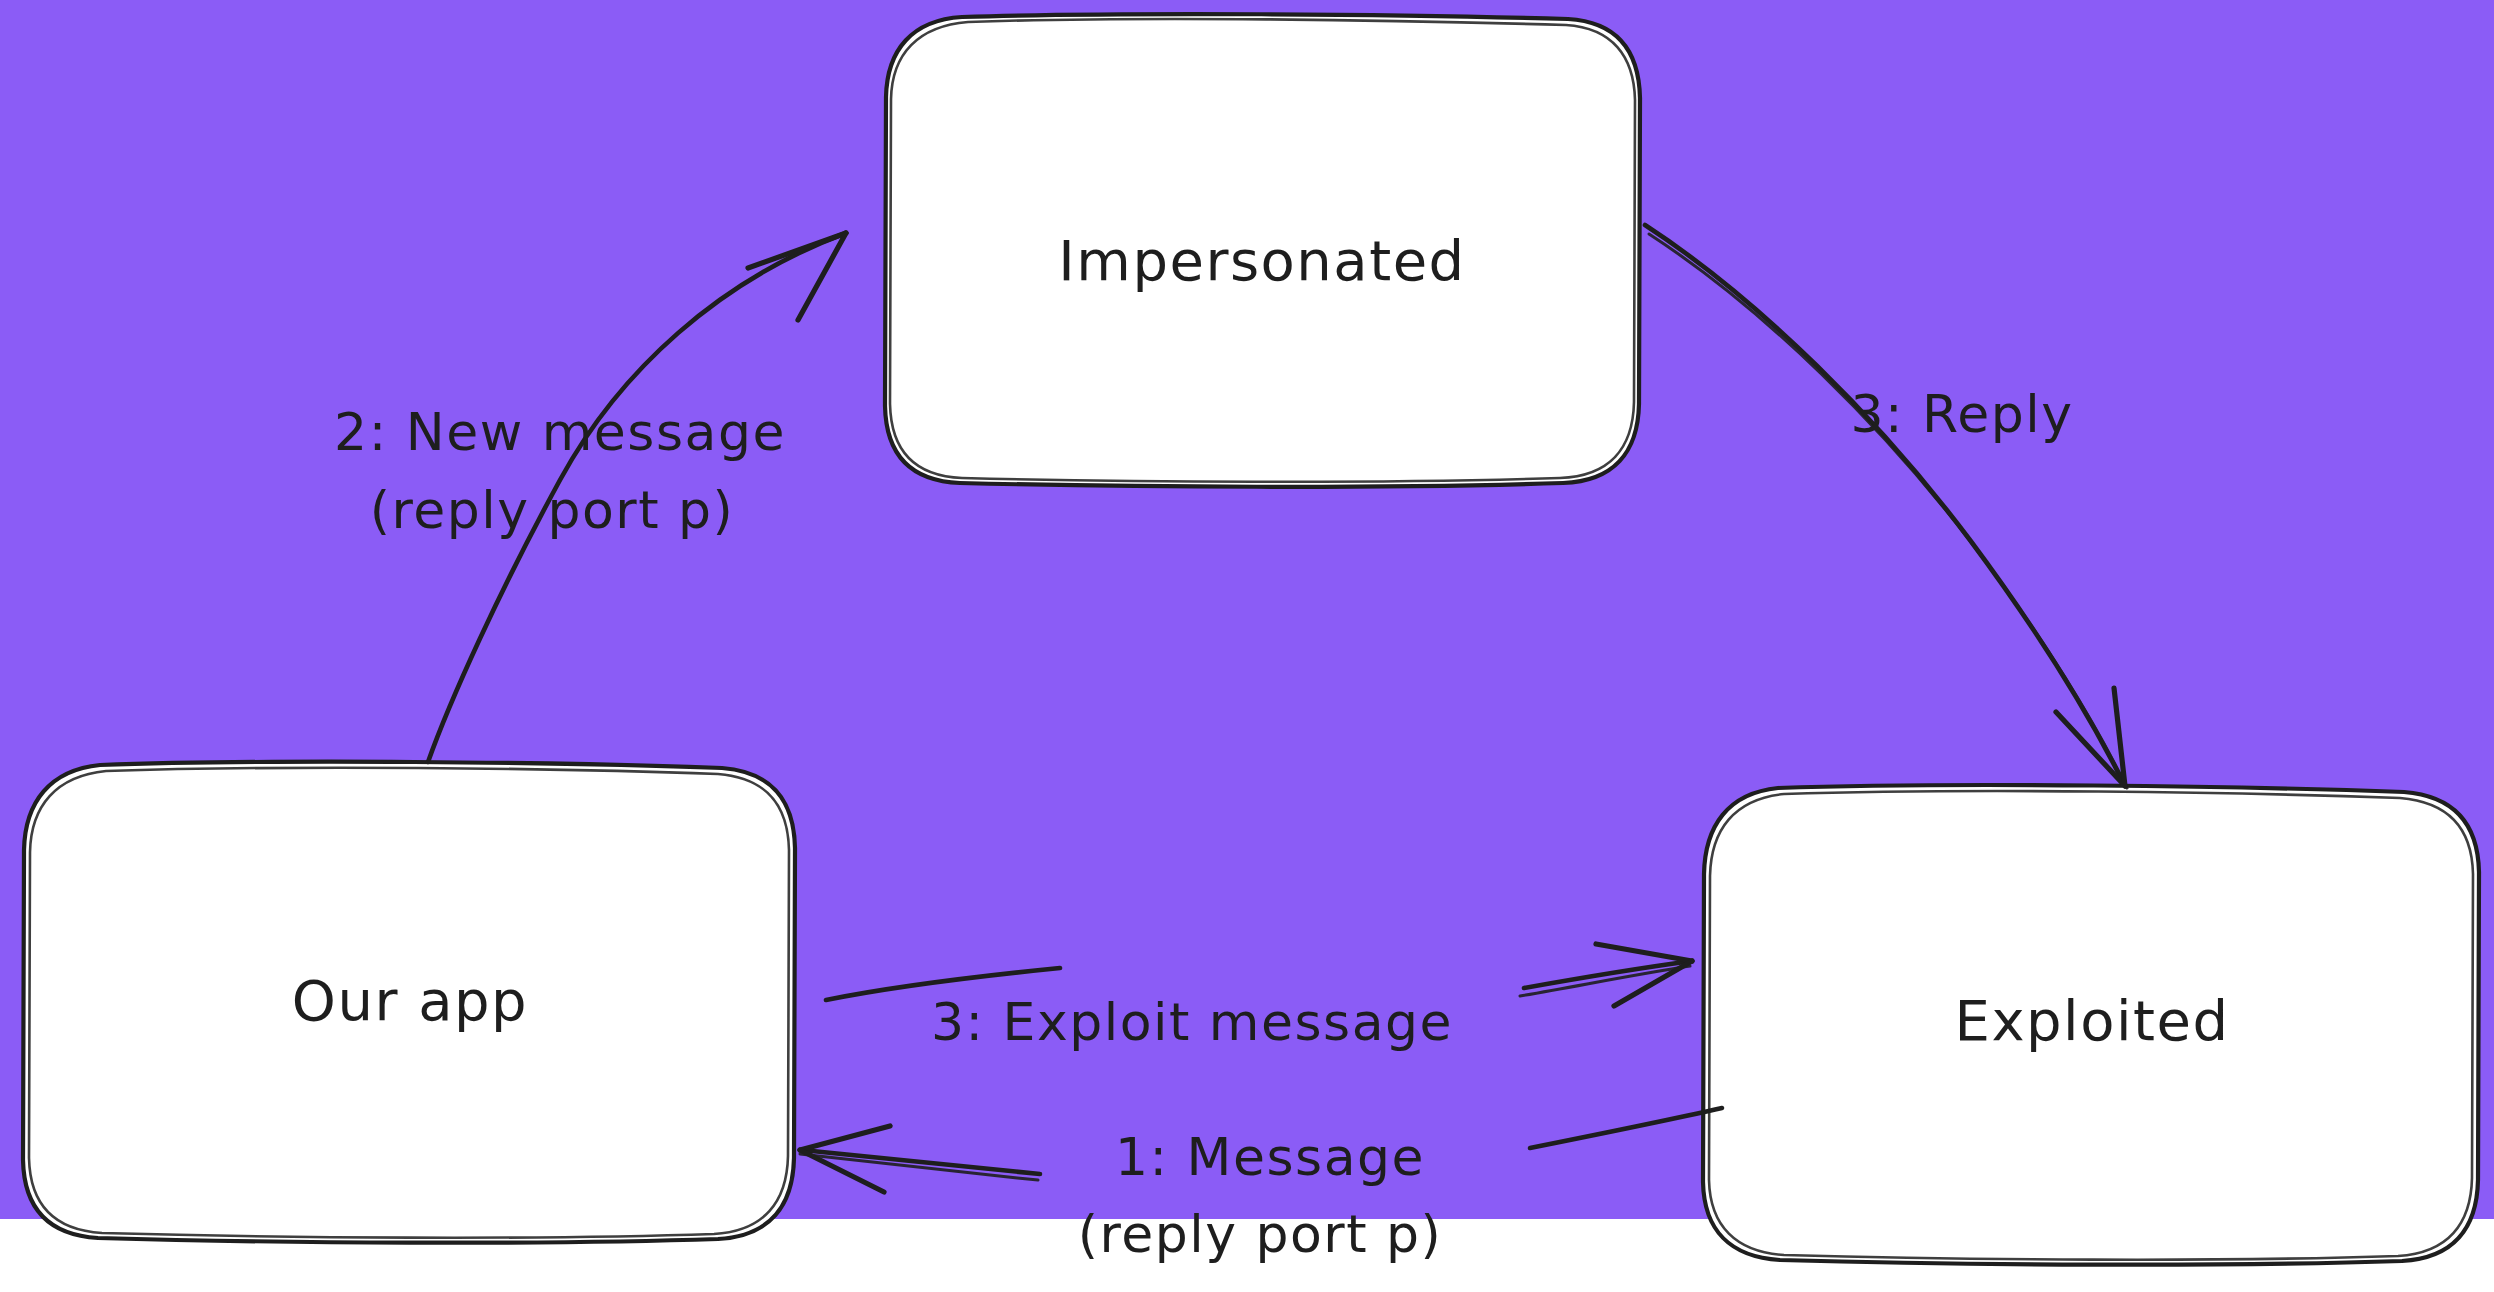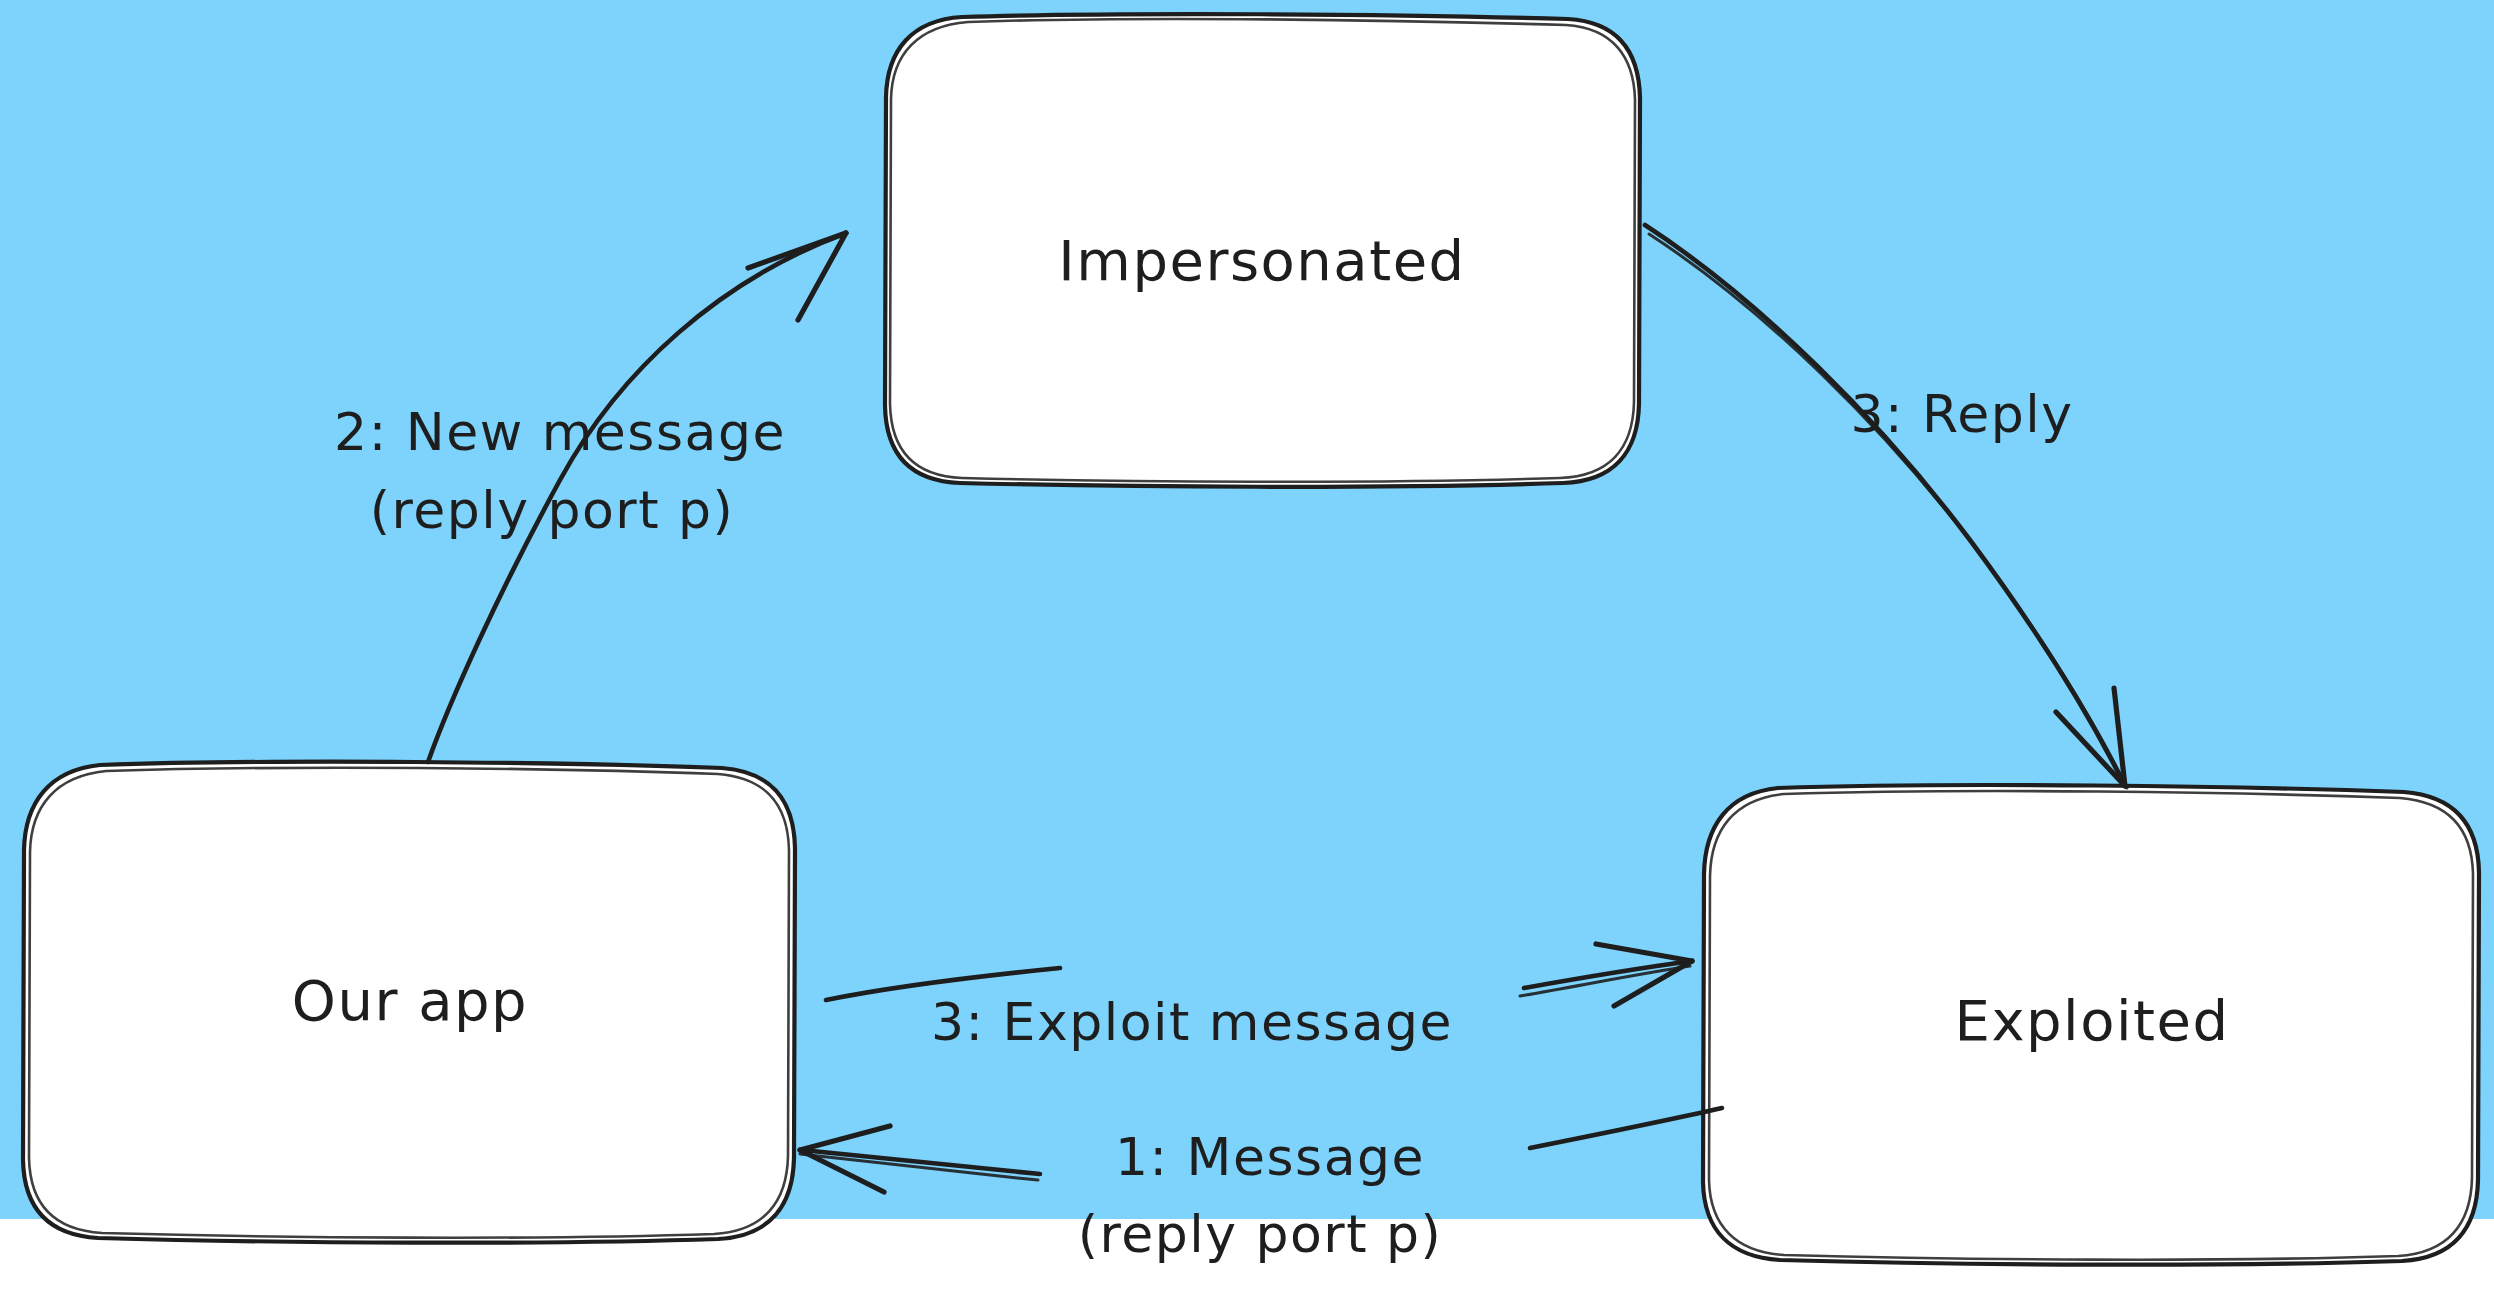--- a/index.html
+++ b/index.html
@@ -11,21 +11,21 @@
   body {
     width: 2494px;
     height: 1292px;
     overflow: hidden;
     font-family: "DejaVu Sans", sans-serif;
   }
   #canvas-root {
     position: relative;
     width: 2494px;
     height: 1219px;
-    background: #7dd3fc;
+    background: #8b5cf6;
   }
   svg#diagram {
     display: block;
     width: 2494px;
     height: 1292px;
   }
   .node-shape {
     fill: #ffffff;
     stroke: #1e1e1e;
     stroke-width: 4.2;

